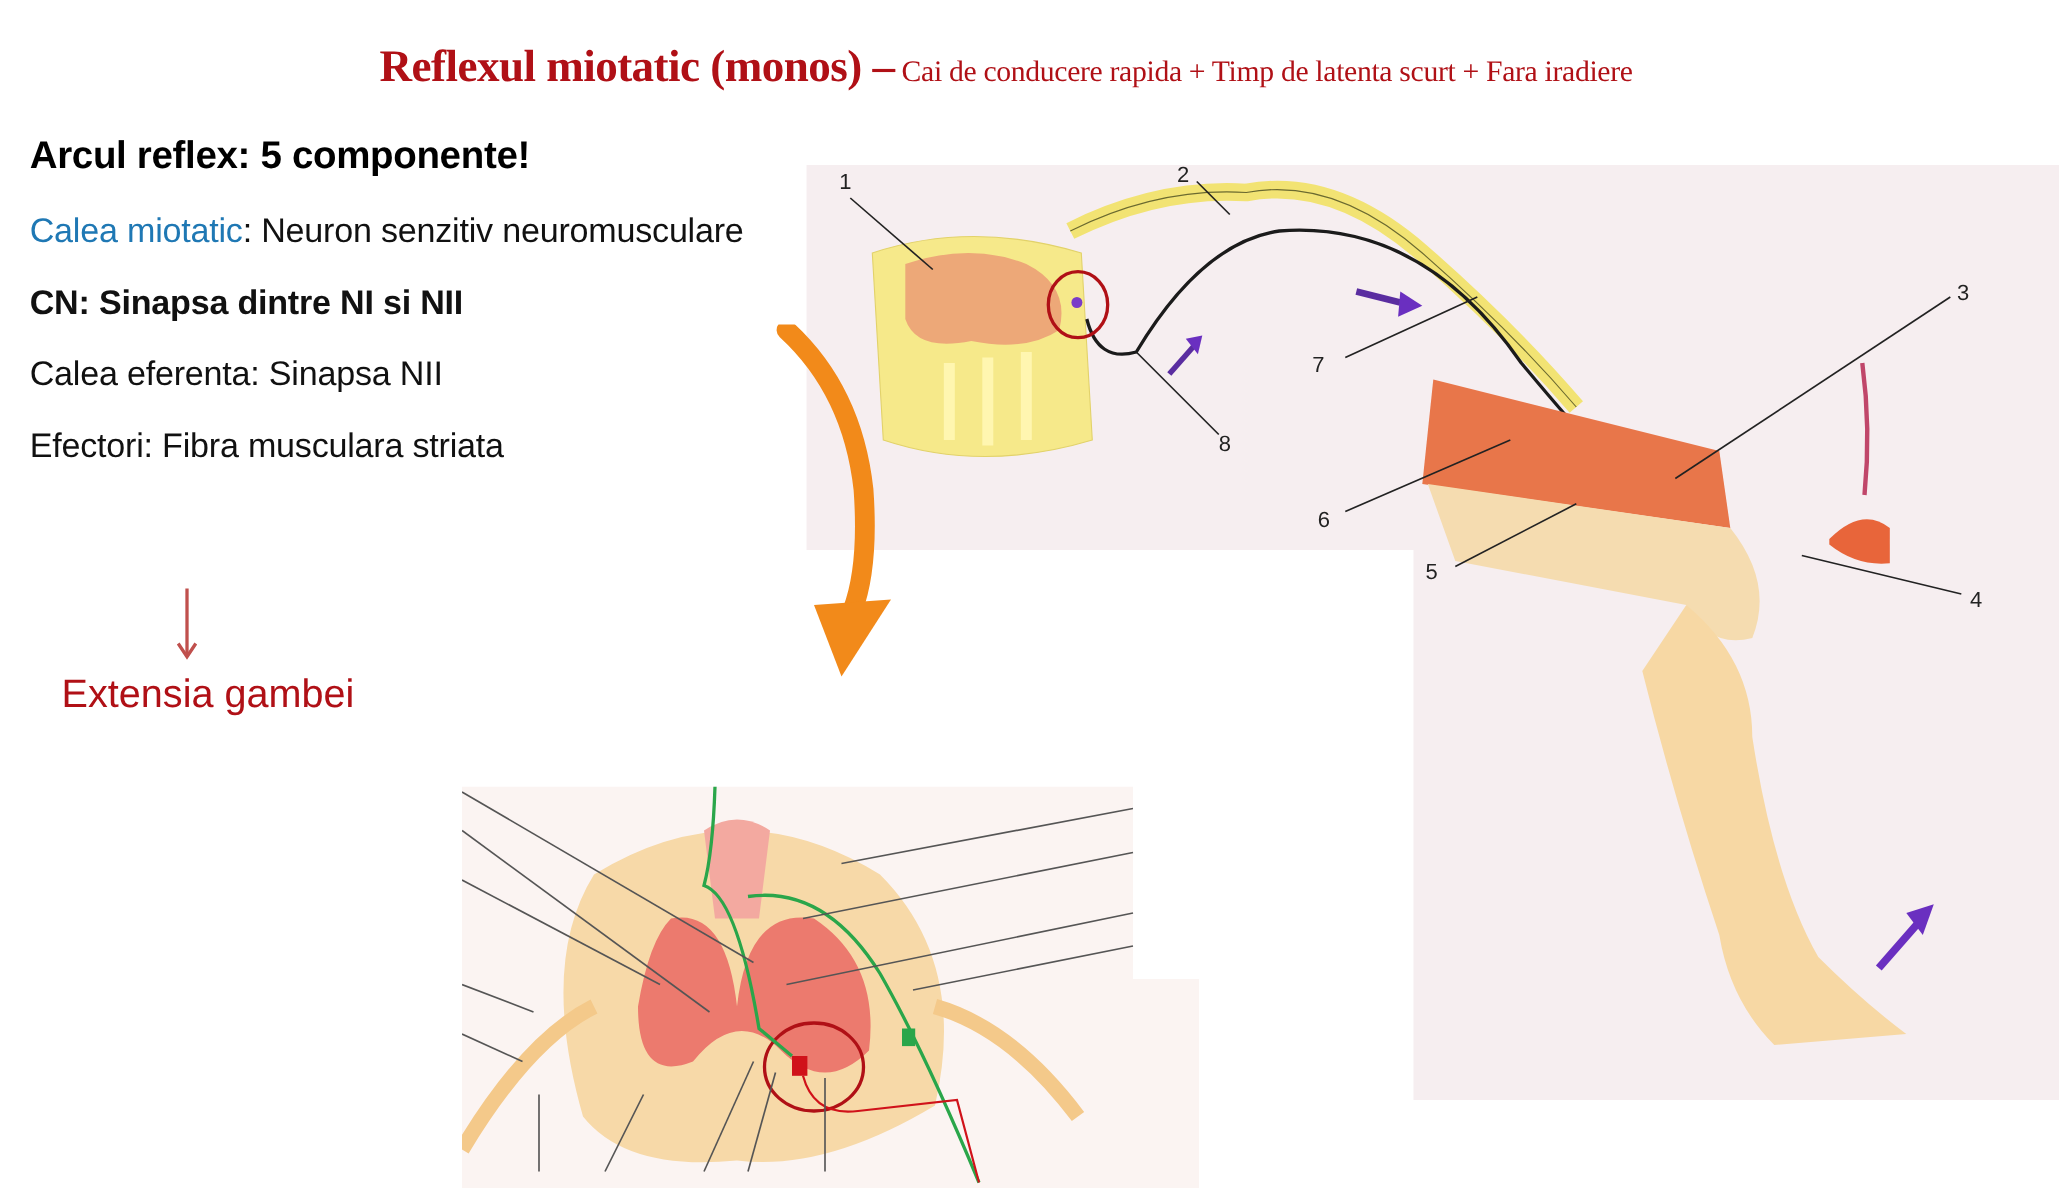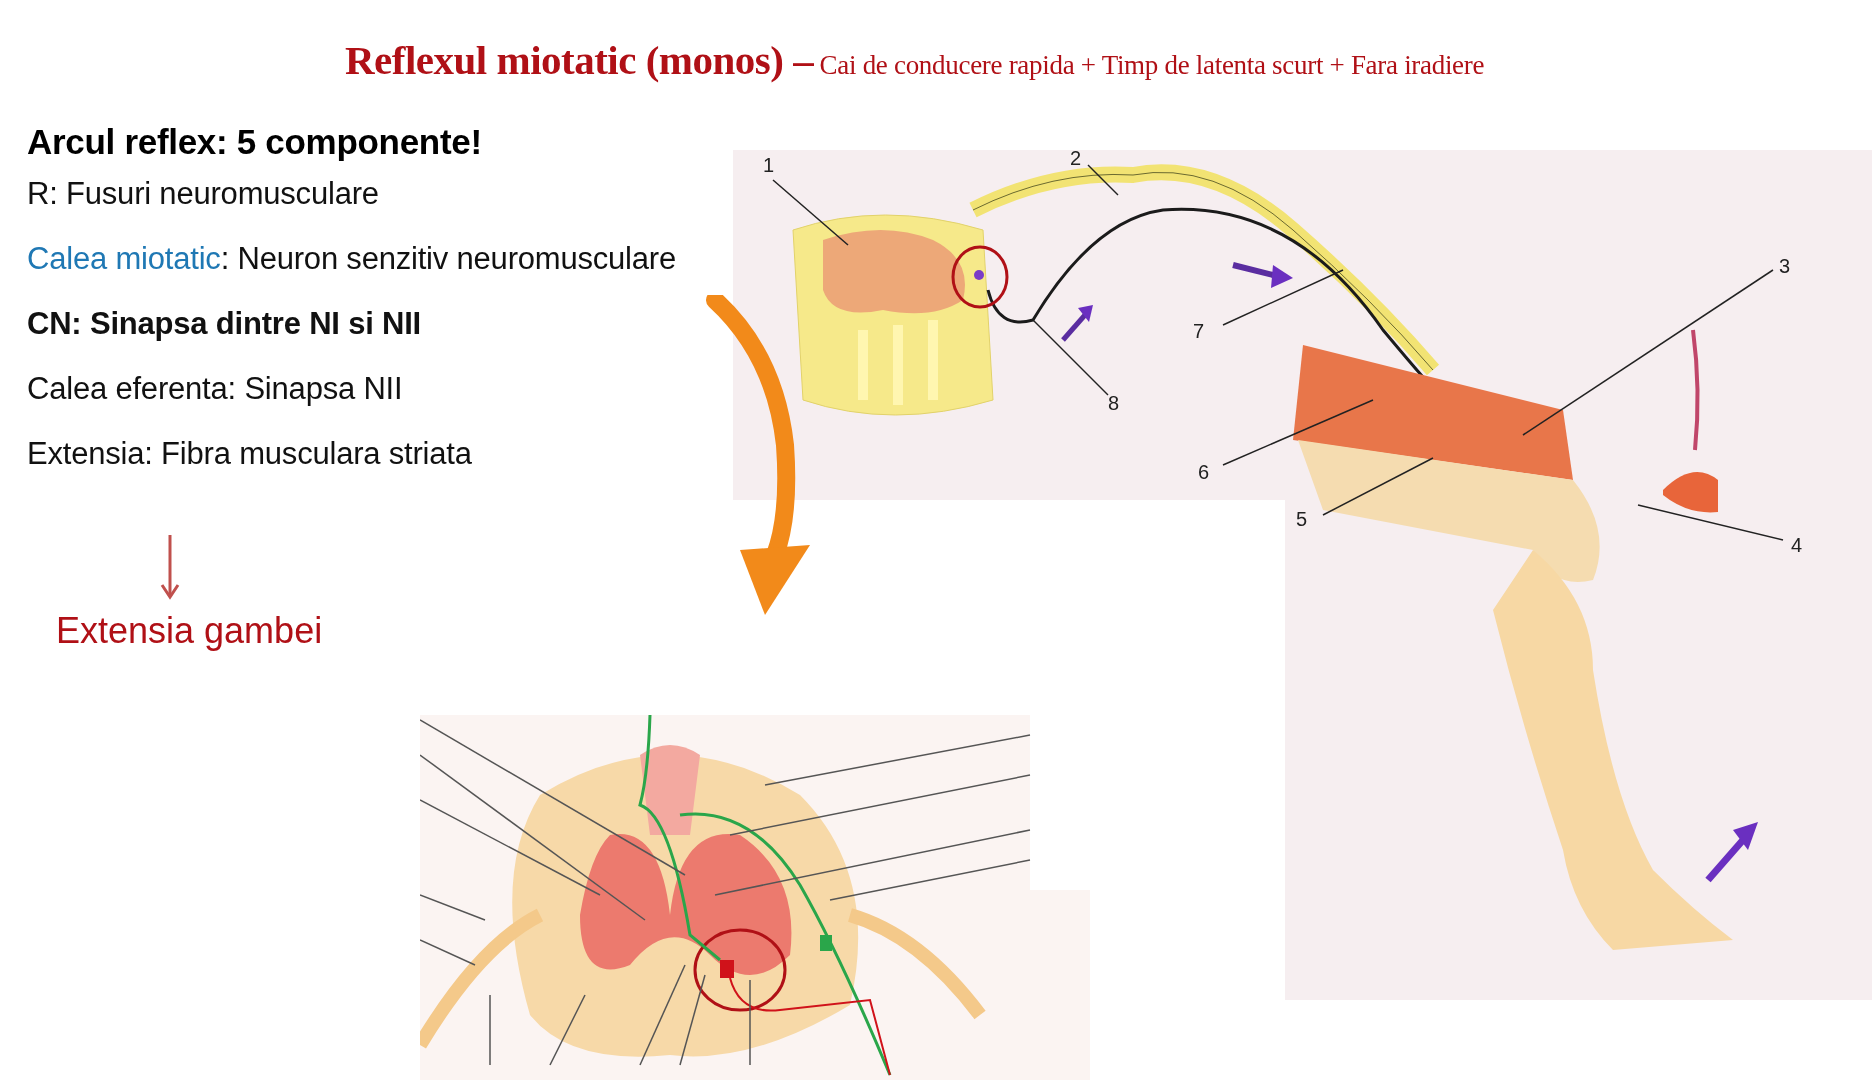--- a/index.html
+++ b/index.html
@@ -1,43 +1,42 @@
 <!DOCTYPE html>
 <html><head>
 <meta charset="utf-8">
 <style>
   html,body{margin:0;padding:0;background:#ffffff;}
   body{width:1872px;height:1080px;position:relative;overflow:hidden;font-family:"Liberation Sans","DejaVu Sans",sans-serif;}
   .title{position:absolute;left:345px;top:36px;white-space:nowrap;color:#b01016;font-family:Liberation Serif, serif;}
   .title .main{font-weight:bold;font-size:41px;letter-spacing:-0.5px;}
   .title .sub{font-size:27px;letter-spacing:-0.3px;}
   .left{position:absolute;left:27px;top:122px;}
-  .left .heading{font-weight:bold;font-size:35px;color:#000;margin-bottom:12px;letter-spacing:-0.3px;}
+  .left .heading{font-weight:bold;font-size:35px;color:#000;margin-bottom:28px;letter-spacing:-0.3px;}
   .left .line{font-size:31px;color:#111;height:65px;line-height:40px;letter-spacing:-0.2px;}
   .blue{color:#1f78b4;}
   .red{color:#b01016;font-weight:bold;}
   .down-arrow{position:absolute;left:160px;top:533px;}
   .ext{position:absolute;left:56px;top:610px;font-size:36px;color:#b01016;}
   .panel{position:absolute;}
   svg{display:block;}
 </style>
 </head>
 <body>
 
 <div class="title">
   <span class="main">Reflexul miotatic (monos) –</span><span class="sub"> Cai de conducere rapida + Timp de latenta scurt + Fara iradiere</span>
 </div>
 
 <div class="left">
   <div class="heading">Arcul reflex: 5 componente!</div>
-  <div class="line"><span>R: Fusuri neuromusculare</span></div>
   <div class="line"><span class="blue">Calea miotatic</span><span>: Neuron senzitiv neuromusculare</span></div>
   <div class="line red"><span>CN: Sinapsa dintre NI si NII</span></div>
   <div class="line"><span>Calea eferenta: Sinapsa NII</span></div>
-  <div class="line"><span>Extensia: Fibra musculara striata</span></div>
+  <div class="line"><span>Efectori: Fibra musculara striata</span></div>
 </div>
 
 <div class="down-arrow">
   <svg width="20" height="70" viewBox="0 0 20 70">
       <line x1="10" y1="2" x2="10" y2="62" stroke="#c0504d" stroke-width="3"></line>
       <polyline points="2,52 10,64 18,52" fill="none" stroke="#c0504d" stroke-width="3"></polyline>
     </svg>
 </div>
 <div class="ext">Extensia gambei</div>
 

